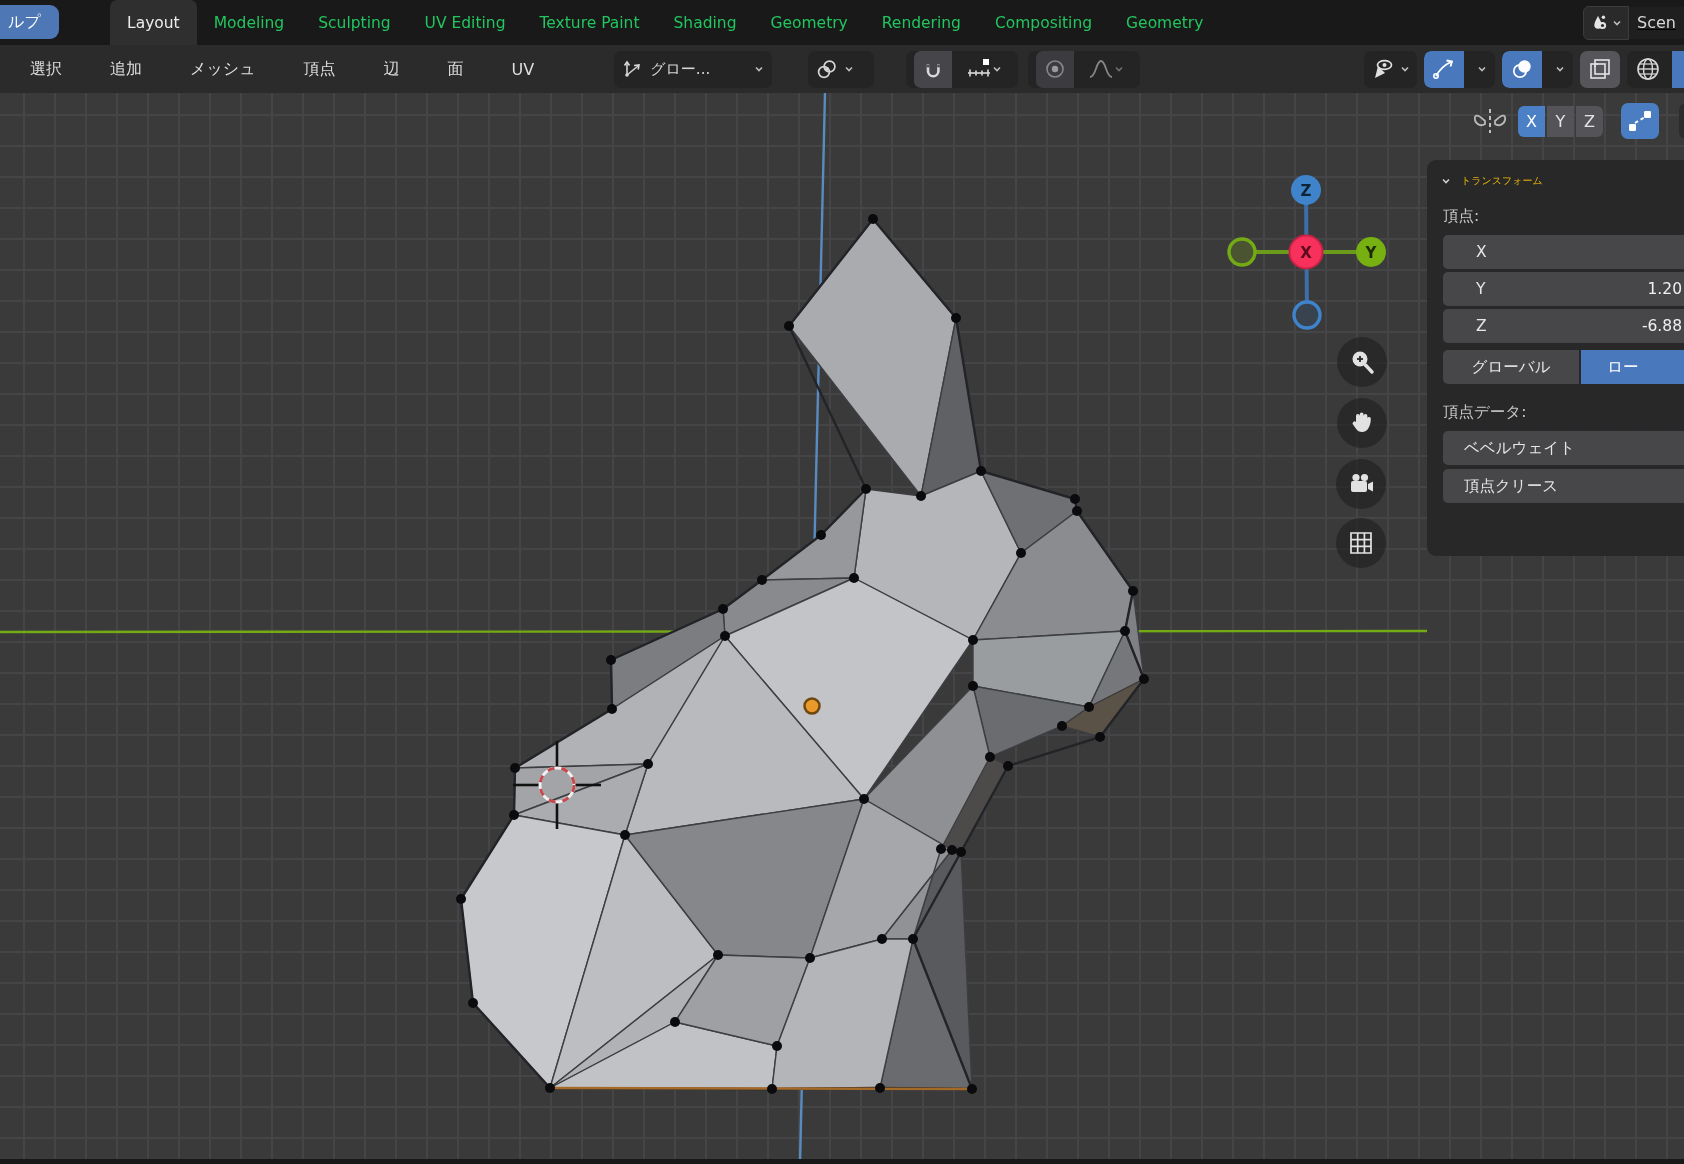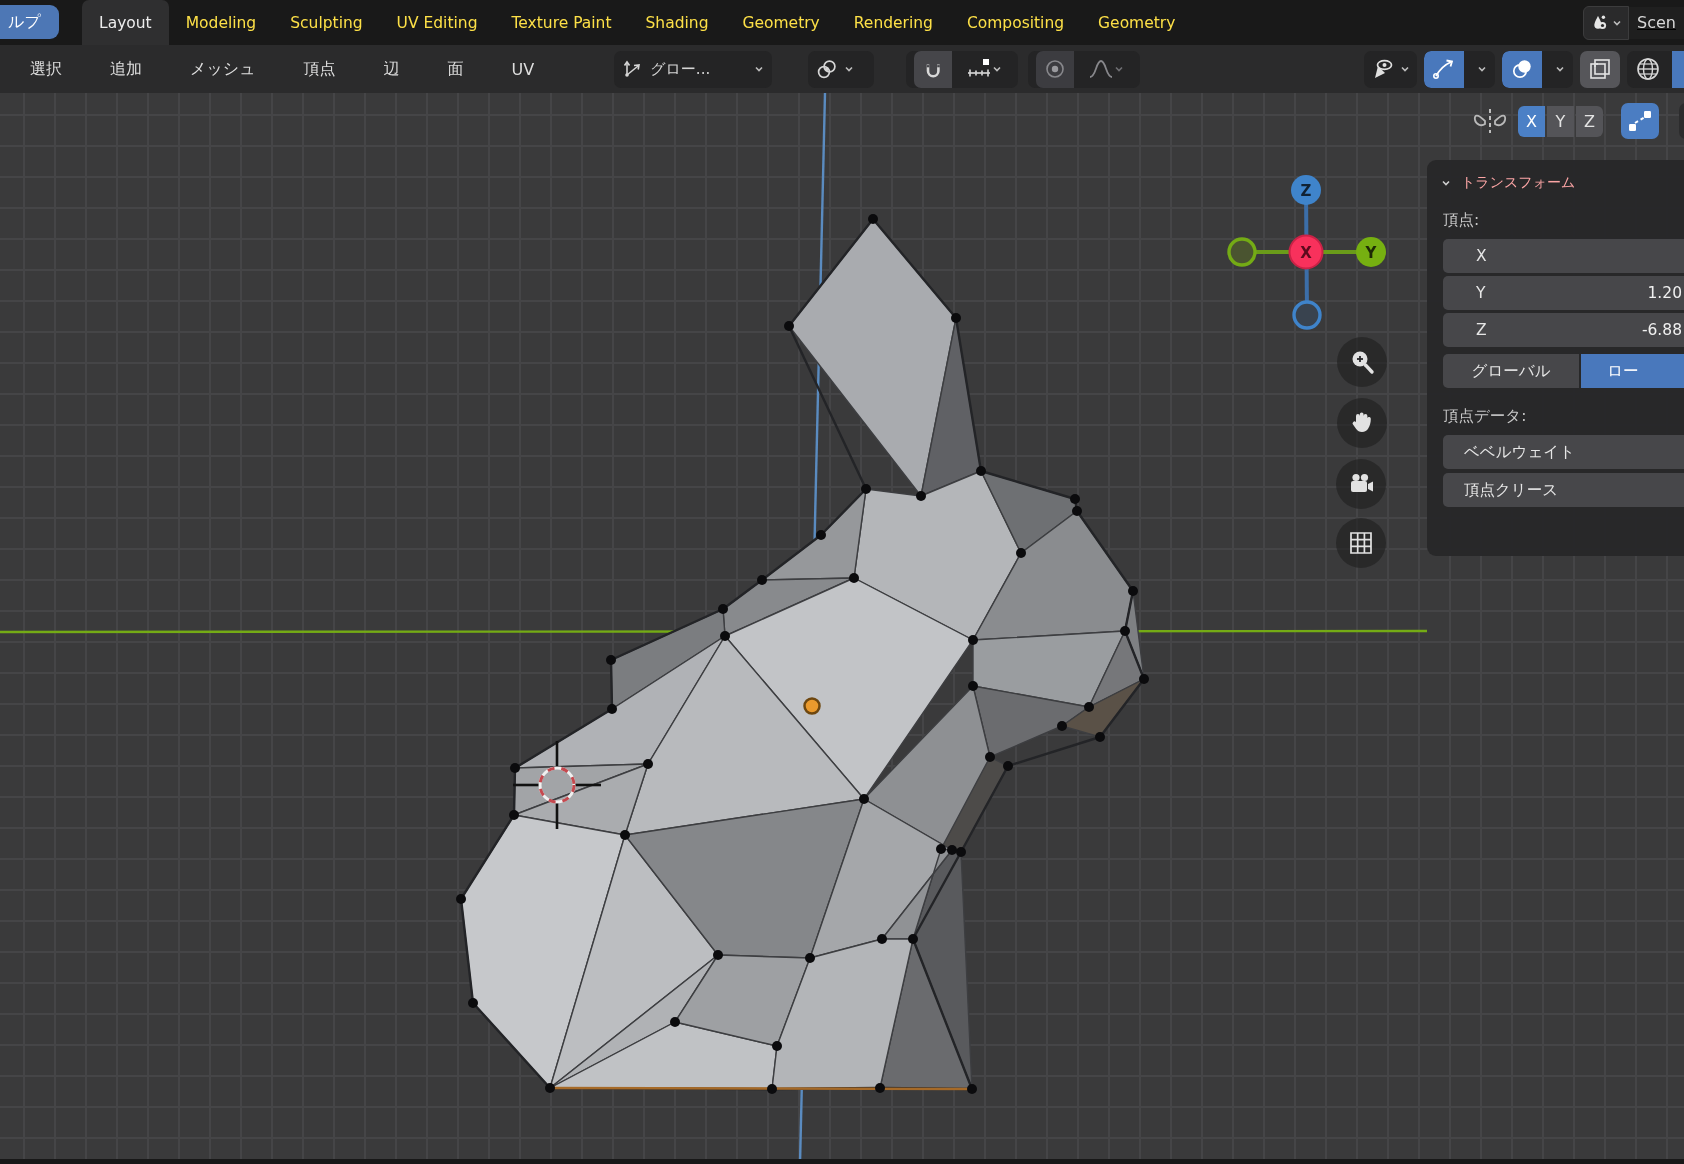--- a/index.html
+++ b/index.html
@@ -5,22 +5,22 @@
   html,body{margin:0;padding:0;background:#222;}
   body{width:1684px;height:1164px;position:relative;overflow:hidden;
        font-family:"DejaVu Sans","Liberation Sans",sans-serif;
        -webkit-font-smoothing:antialiased;}
   
   .topbar{position:absolute;left:0;top:0;width:1684px;height:45px;background:#191919;
           display:flex;align-items:center;}
   .help-btn{position:absolute;left:-22px;top:5px;height:34px;padding:0 18px 0 30px;
             background:#4d77b5;border-radius:9px;color:#fff;font-size:16px;
             display:flex;align-items:center;}
-  .tabs{display:flex;align-items:stretch;height:45px;margin-left:82px;flex:1;}
-  .tab{display:flex;align-items:center;padding:0 17px;font-size:15.5px;color:#fde047;
+  .tabs{display:flex;align-items:stretch;height:45px;margin-left:110px;flex:1;}
+  .tab{display:flex;align-items:center;padding:0 17px;font-size:15.5px;color:#22c55e;
        white-space:nowrap;}
   .tab.active{background:#2f2f30;color:#ececec;border-radius:7px 7px 0 0;}
   .scene-widget{margin-left:auto;display:flex;align-items:center;height:45px;text-decoration:underline;}
   .scene-icon-box{background:#2a2a2b;border:1px solid #3c3c3d;border-radius:6px 0 0 6px;
                   height:32px;display:flex;align-items:center;padding:0 6px;gap:2px;}
   .scene-name{background:#1f1f1f;height:32px;display:flex;align-items:center;
               padding:0 8px;color:#d8d8d8;font-size:16px;border-radius:0;}
   
   .toolrow{position:absolute;left:0;top:45px;width:1684px;height:48px;background:#2b2b2c;
            display:flex;align-items:center;}
@@ -55,21 +55,21 @@
   .automerge{width:38px;height:36px;border-radius:7px;background:#4b7dc2;margin-left:8px;
              display:flex;align-items:center;justify-content:center;}
   .sliver{width:12px;height:36px;border-radius:7px 0 0 7px;background:#2c2c2d;margin-left:10px;}
   
   .navbtn{position:absolute;width:50px;height:50px;border-radius:50%;
           background:rgba(30,30,30,0.62);display:flex;align-items:center;justify-content:center;}
   
   .npanel{position:absolute;left:1427px;top:160px;width:257px;height:396px;
           background:rgba(40,40,41,0.96);border-radius:9px 0 0 9px;color:#d9d9d9;}
   .npanel-header{display:flex;align-items:center;gap:10px;padding:14px 0 0 14px;
-                 font-size:14px;color:#fca5a5;}
+                 font-size:10px;color:#eab308;}
   .plabel{font-size:15.5px;color:#c9c9c9;padding:18px 0 8px 16px;}
   .prow{margin:0 0 3px 16px;height:34px;background:#47474a;border-radius:5px 0 0 5px;
         display:flex;align-items:center;font-size:15.5px;}
   .prow .rl{padding-left:33px;color:#e6e6e6;}
   .prow .rv{margin-left:auto;padding-right:2px;color:#f0f0f0;}
   .space-btns{display:flex;margin:7px 0 0 16px;gap:2px;}
   .sbtn{height:34px;display:flex;align-items:center;justify-content:center;font-size:15.5px;}
   .sbtn.g{width:163px;background:#47474a;border-radius:5px 0 0 5px;color:#e6e6e6;}
   .sbtn.l{width:92px;background:#4978bc;color:#fff;justify-content:flex-start;padding-left:26px;}
   .pitem{margin:0 0 4px 16px;height:34px;background:#47474a;border-radius:5px 0 0 5px;

